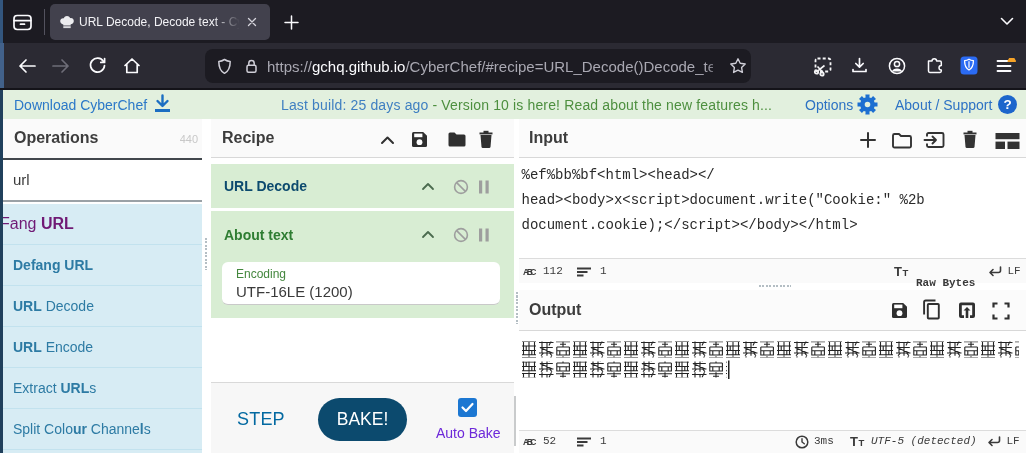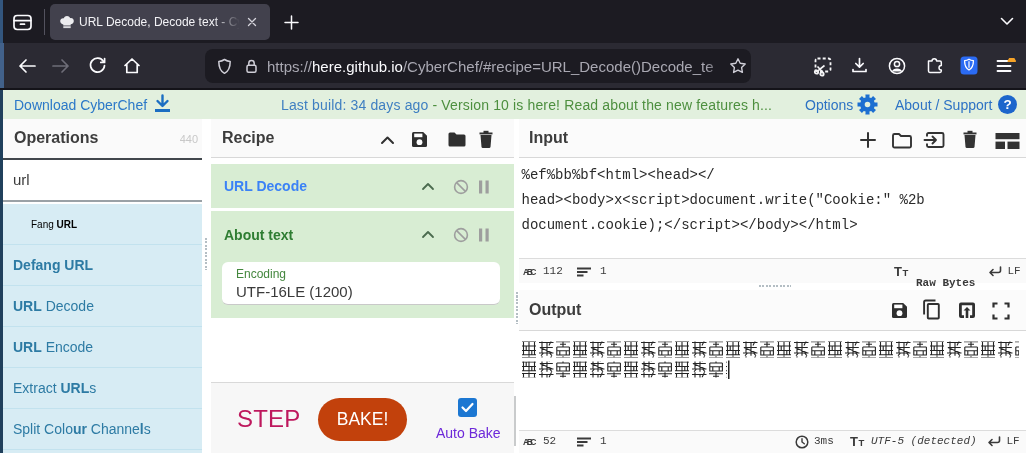--- a/index.html
+++ b/index.html
@@ -77,21 +77,21 @@
 <div class="abs" style="left:205px;top:49px;width:546px;height:34px;border-radius:8px;background:#1c1b22;"></div>
 <svg style="left:217px;top:58px" width="15" height="17" viewBox="0 0 15 17">
  <path d="M7.5 1.5 C5.5 2.8 3.5 3.3 1.8 3.4 c0 5.2 0.8 9.3 5.7 11.9 4.9-2.6 5.7-6.7 5.7-11.9 C11.5 3.3 9.5 2.8 7.5 1.5 Z" stroke="#cfced7" stroke-width="1.5" fill="none" stroke-linejoin="round"></path>
 </svg>
 <svg style="left:245px;top:59px" width="13" height="15" viewBox="0 0 13 15">
  <g stroke="#cfced7" stroke-width="1.5" fill="none">
   <rect x="2" y="6.2" width="9" height="7" rx="1.5"></rect>
   <path d="M3.8 6 V4.3 a2.7 2.7 0 0 1 5.4 0 V6"></path>
  </g>
 </svg>
-<div class="abs cy" style="left:267px;top:49px;width:446px;height:34px;overflow:hidden;font-size:15px;color:#a9a8b2;white-space:nowrap;letter-spacing:0px;">https://<span style="color:#fbfbfe;">here.github.io</span>/CyberChef/#recipe=URL_Decode()Decode_text(</div>
+<div class="abs cy" style="left:267px;top:49px;width:446px;height:34px;overflow:hidden;font-size:15px;color:#a9a8b2;white-space:nowrap;letter-spacing:0px;">https://<span style="color:#fbfbfe;">gchq.github.io</span>/CyberChef/#recipe=URL_Decode()Decode_text(</div>
 <div class="abs" style="left:705px;top:50px;width:27px;height:32px;background:linear-gradient(to right,rgba(28,27,34,0),#1c1b22 88%);"></div>
 
 <svg style="left:729px;top:57px" width="18" height="18" viewBox="0 0 18 18">
  <path d="M9 1.8 L11.2 6.3 16.2 7 12.6 10.5 13.4 15.4 9 13.1 4.6 15.4 5.4 10.5 1.8 7 6.8 6.3 Z" stroke="#cfced7" stroke-width="1.4" fill="none" stroke-linejoin="round"></path>
 </svg>
 
 <svg style="left:812px;top:56px" width="22" height="21" viewBox="0 0 22 21">
  <g stroke="#f5f5f7" stroke-width="1.8" fill="none">
   <rect x="3.5" y="2.5" width="15" height="13" rx="2" stroke-dasharray="3 2.2"></rect>
   <circle cx="4.5" cy="16" r="1.7"></circle>
@@ -137,21 +137,21 @@
 
 <div class="abs" style="left:0;top:90px;width:1026px;height:29px;background:#e2f0de;"></div>
 <div class="abs cy" style="left:14px;top:90px;height:29px;font-size:14px;color:#2b78c8;">Download CyberChef</div>
 <svg style="left:152px;top:94px" width="21" height="20" viewBox="0 0 21 20">
  <g stroke="#1b6ec2" stroke-width="2.4" fill="none" stroke-linejoin="round">
   <path d="M10.5 1.5 V10.5 M5.5 7 L10.5 12 L15.5 7" stroke-linecap="round"></path>
   <path d="M3 16.5 H18" stroke-width="3"></path>
  </g>
 </svg>
 <div class="abs cy" style="left:281px;top:90px;height:29px;font-size:14px;letter-spacing:0.15px;">
-      <span style="color:#3f7fc1;">Last build: 34 days ago</span>
+      <span style="color:#3f7fc1;">Last build: 25 days ago</span>
       <span style="color:#4d8f3f;">&nbsp;- Version 10 is here! Read about the new features h...</span>
     </div>
 <div class="abs cy" style="left:805px;top:90px;height:29px;font-size:14px;color:#2d72c4;">Options</div>
 
 <svg style="left:857px;top:94px" width="21" height="21" viewBox="0 0 21 21">
  <path fill="#1c6fd1" fill-rule="evenodd" d="M8.4 0.5 L12.6 0.5 L12.4 3.4 L14.2 4.1 L16.1 2.0 L19.0 4.9 L16.9 6.8 L17.6 8.6 L20.5 8.4 L20.5 12.6 L17.6 12.4 L16.9 14.2 L19.0 16.1 L16.1 19.0 L14.2 16.9 L12.4 17.6 L12.6 20.5 L8.4 20.5 L8.6 17.6 L6.8 16.9 L4.9 19.0 L2.0 16.1 L4.1 14.2 L3.4 12.4 L0.5 12.6 L0.5 8.4 L3.4 8.6 L4.1 6.8 L2.0 4.9 L4.9 2.0 L6.8 4.1 L8.6 3.4 Z M10.5 13.3 a2.8 2.8 0 1 0 0-5.6 a2.8 2.8 0 0 0 0 5.6 Z"></path>
 </svg>
 <div class="abs cy" style="left:895px;top:90px;height:29px;font-size:14px;color:#2d72c4;">About / Support</div>
 <svg style="left:997px;top:94px" width="21" height="21" viewBox="0 0 21 21">
  <circle cx="10.5" cy="10.5" r="9.5" fill="#1d66cc"></circle>
@@ -167,21 +167,21 @@
 <div class="abs" style="left:0;top:200px;width:202px;height:1.5px;background:#9aa1a6;"></div>
 
 <div class="abs" style="left:0;top:204px;width:202px;height:246px;background:#d7ecf4;"></div>
 <div class="abs" style="left:0;top:450px;width:202px;height:3px;background:#d7ecf4;"></div>
 <div class="abs" style="left:0;top:243.5px;width:202px;height:1px;background:#c2e2ee;"></div>
 <div class="abs" style="left:0;top:284.5px;width:202px;height:1px;background:#c2e2ee;"></div>
 <div class="abs" style="left:0;top:325.5px;width:202px;height:1px;background:#c2e2ee;"></div>
 <div class="abs" style="left:0;top:366.5px;width:202px;height:1px;background:#c2e2ee;"></div>
 <div class="abs" style="left:0;top:407.5px;width:202px;height:1px;background:#c2e2ee;"></div>
 <div class="abs" style="left:0;top:448.5px;width:202px;height:1px;background:#c2e2ee;"></div>
-<div class="abs cy op1" style="left:31px;top:204px;height:40px;font-size:10px;color:#000000;">Fang&nbsp;<b>URL</b></div>
+<div class="abs cy op1" style="left:0;top:204px;height:40px;font-size:16px;color:#701a75;">Fang&nbsp;<b>URL</b></div>
 <div class="abs cy" style="left:13px;top:245px;height:40px;font-size:14px;color:#2d7ba4;font-weight:bold;">Defang&nbsp;<b>URL</b></div>
 <div class="abs cy" style="left:13px;top:286px;height:40px;font-size:14px;color:#2d7ba4;"><b>URL</b>&nbsp;Decode</div>
 <div class="abs cy" style="left:13px;top:327px;height:40px;font-size:14px;color:#2d7ba4;"><b>URL</b>&nbsp;Encode</div>
 <div class="abs cy" style="left:13px;top:368px;height:40px;font-size:14px;color:#2d7ba4;">Extract&nbsp;<b>URL</b>s</div>
 <div class="abs cy" style="left:13px;top:409px;height:40px;font-size:14px;color:#2d7ba4;">Split&nbsp;Colo<b>ur</b>&nbsp;Channe<b>l</b>s</div>
 
 <div class="abs" style="left:204.5px;top:238px;width:2px;height:32px;background:repeating-linear-gradient(to bottom,#b4bec4 0 2px,transparent 2px 3.5px);"></div>
 
 <div class="abs" style="left:210.5px;top:119px;width:303.5px;height:38.5px;background:#fafafa;border-bottom:1px solid #d8d8d8;box-sizing:border-box;"></div>
 <div class="abs cy" style="left:222px;top:119px;height:38px;font-size:16px;font-weight:bold;color:#3d3d3d;">Recipe</div>
@@ -198,21 +198,21 @@
  <path d="M1.5 3 a1.5 1.5 0 0 1 1.5-1.5 H7.5 L9.5 3.5 H17 a1.5 1.5 0 0 1 1.5 1.5 V14 a1.5 1.5 0 0 1 -1.5 1.5 H3 A1.5 1.5 0 0 1 1.5 14 Z" fill="#2f2f2f"></path>
 </svg>
 <svg style="left:478px;top:130px" width="16" height="19" viewBox="0 0 16 19">
  <path d="M2.5 5 H13.5 L12.5 17 a1.4 1.4 0 0 1 -1.4 1 H4.9 A1.4 1.4 0 0 1 3.5 17 Z" fill="#2f2f2f"></path>
  <rect x="1.5" y="2.5" width="13" height="1.9" fill="#2f2f2f"></rect>
  <rect x="5.5" y="0.8" width="5" height="2.2" fill="#2f2f2f"></rect>
 </svg>
 
 <div class="abs" style="left:210.5px;top:163.5px;width:303.5px;height:44px;background:#d8edd3;"></div>
 <div class="abs" style="left:210.5px;top:210.5px;width:303.5px;height:107.5px;background:#d8edd3;"></div>
-<div class="abs cy" style="left:224px;top:166px;height:40px;font-size:14px;font-weight:bold;color:#3b82f6;">URL Decode</div>
+<div class="abs cy" style="left:224px;top:166px;height:40px;font-size:14px;font-weight:bold;color:#0c4a6e;">URL Decode</div>
 <div class="abs cy" style="left:224px;top:215px;height:40px;font-size:14px;font-weight:bold;color:#2e7d32;">About text</div>
 
 <svg style="left:421px;top:181px" width="14" height="11" viewBox="0 0 14 11">
  <path d="M2 8 L7 3 L12 8" stroke="#4b6b4f" stroke-width="1.8" fill="none" stroke-linecap="round" stroke-linejoin="round"></path>
 </svg>
 <svg style="left:453px;top:179px" width="16" height="16" viewBox="0 0 16 16">
  <circle cx="8" cy="8" r="6.4" stroke="#9e9e9e" stroke-width="1.6" fill="none"></circle>
  <path d="M3.6 3.6 L12.4 12.4" stroke="#9e9e9e" stroke-width="1.6"></path>
 </svg>
 <svg style="left:478px;top:180px" width="12" height="14" viewBox="0 0 12 14">
@@ -230,22 +230,22 @@
 <svg style="left:478px;top:228px" width="12" height="14" viewBox="0 0 12 14">
  <rect x="1" y="0.5" width="3.2" height="13" fill="#9e9e9e"></rect>
  <rect x="7.5" y="0.5" width="3.2" height="13" fill="#9e9e9e"></rect>
 </svg>
 
 <div class="abs" style="left:222px;top:262px;width:278px;height:42px;background:#fff;border-radius:6px;border-bottom:1.5px solid #c9c9c9;"></div>
 <div class="abs" style="left:236px;top:267px;font-size:12px;color:#44873e;">Encoding</div>
 <div class="abs" style="left:236px;top:283px;font-size:15px;color:#3a3a3a;">UTF-16LE (1200)</div>
 
 <div class="abs" style="left:210.5px;top:382px;width:303.5px;height:71px;background:#f7f7f7;border-top:1.5px solid #d9d9d9;box-sizing:border-box;"></div>
-<div class="abs cy" style="left:237px;top:400px;height:38px;font-size:24px;color:#be185d;letter-spacing:0.2px;">STEP</div>
-<div class="abs cy" style="left:318px;top:398px;width:89px;height:43px;background:#c2410c;border-radius:21.5px;color:#fff;font-size:17.5px;justify-content:center;text-align:center;">BAKE!</div>
+<div class="abs cy" style="left:237px;top:400px;height:38px;font-size:18px;color:#0369a1;letter-spacing:0.2px;">STEP</div>
+<div class="abs cy" style="left:318px;top:398px;width:89px;height:43px;background:#0c4a6e;border-radius:21.5px;color:#fff;font-size:17.5px;justify-content:center;text-align:center;">BAKE!</div>
 <div class="abs" style="left:458px;top:398px;width:19px;height:19px;background:#1c77d2;border-radius:3px;"></div>
 <svg style="left:460px;top:400px" width="15" height="15" viewBox="0 0 15 15">
  <path d="M2.5 7.5 L6 11 L12.5 4" stroke="#fff" stroke-width="2.2" fill="none" stroke-linecap="round" stroke-linejoin="round"></path>
 </svg>
 <div class="abs" style="left:436px;top:425px;font-size:14px;color:#6d28d9;">Auto Bake</div>
 
 <div class="abs" style="left:515.5px;top:292px;width:2px;height:32px;background:repeating-linear-gradient(to bottom,#b4bec4 0 2px,transparent 2px 3.5px);"></div>
 
 <div class="abs" style="left:519px;top:119px;width:507px;height:39px;background:#fbfbfb;border-bottom:1px solid #d8d8d8;box-sizing:border-box;"></div>
 <div class="abs cy" style="left:529px;top:119px;height:38px;font-size:16px;font-weight:bold;color:#3d3d3d;">Input</div>

